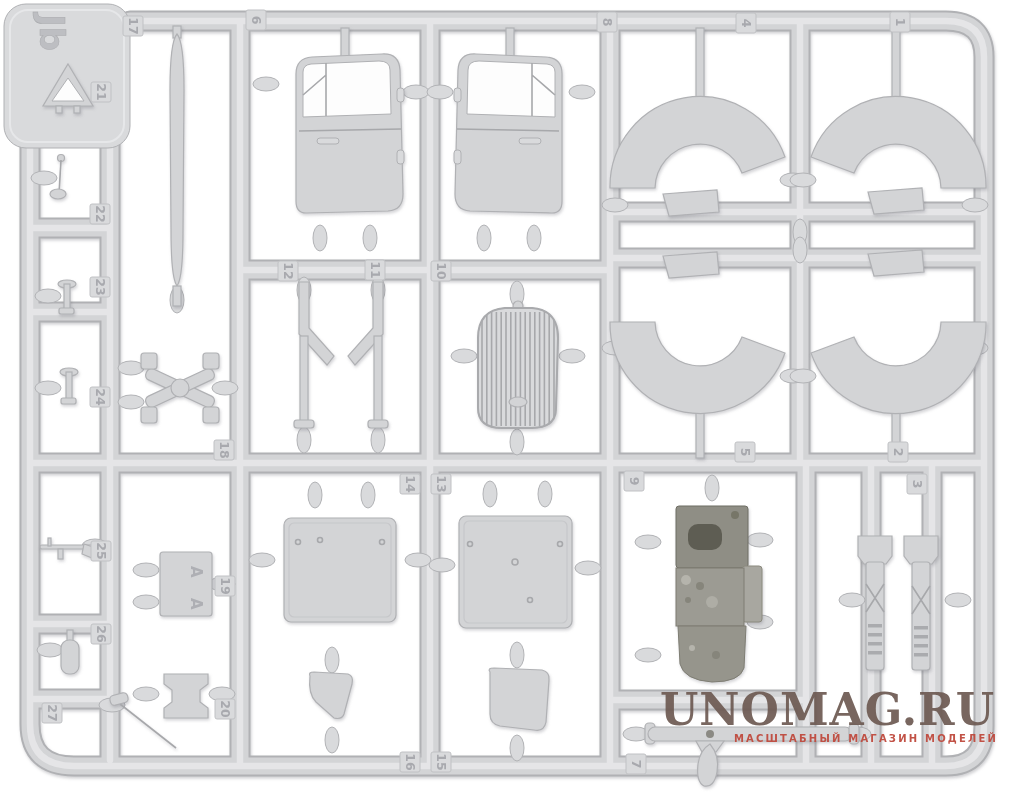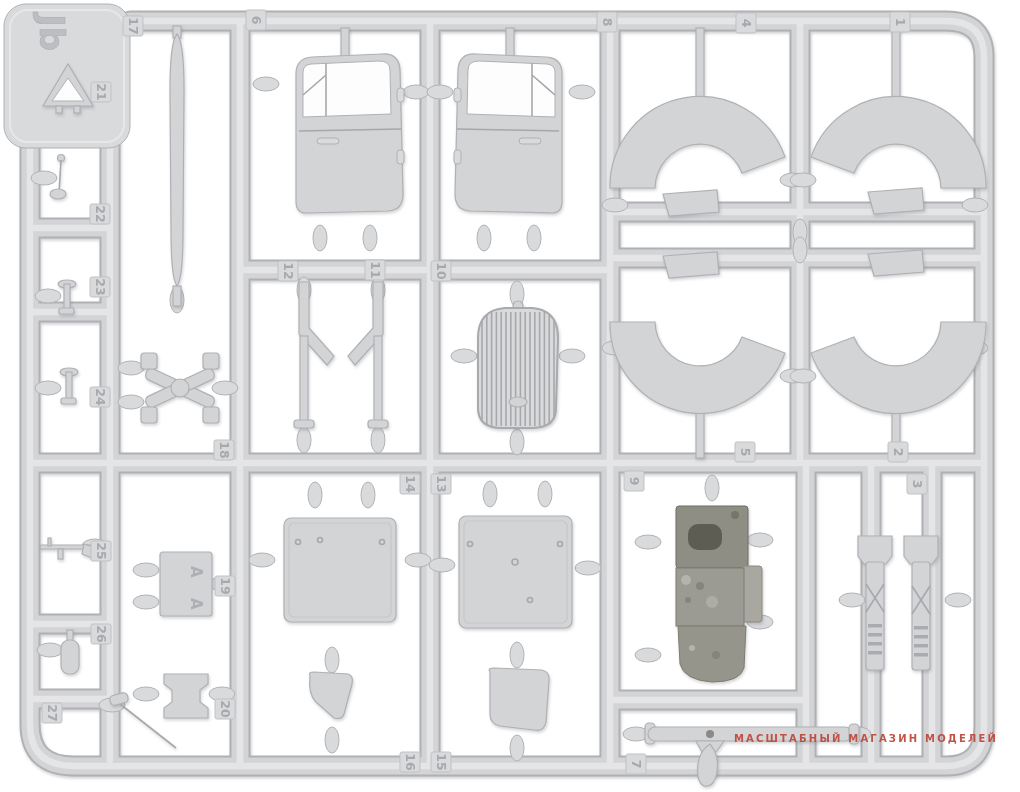--- a/index.html
+++ b/index.html
@@ -422,14 +422,15 @@
           <rect x="-10" y="-10" width="20" height="20" rx="2" class="tagplate"></rect>
           <text class="tagnum" transform="rotate(90)" text-anchor="middle" dominant-baseline="central">3</text>
         </g>
         <g transform="translate(636,764)">
           <rect x="-10" y="-10" width="20" height="20" rx="2" class="tagplate"></rect>
           <text class="tagnum" transform="rotate(90)" text-anchor="middle" dominant-baseline="central">7</text>
         </g>
       </g>
 </svg>
 
+<div class="wm-title">UNOMAG.RU</div>
 <div class="wm-sub">МАСШТАБНЫЙ МАГАЗИН МОДЕЛЕЙ</div>
 </div>
 
 </body></html>

